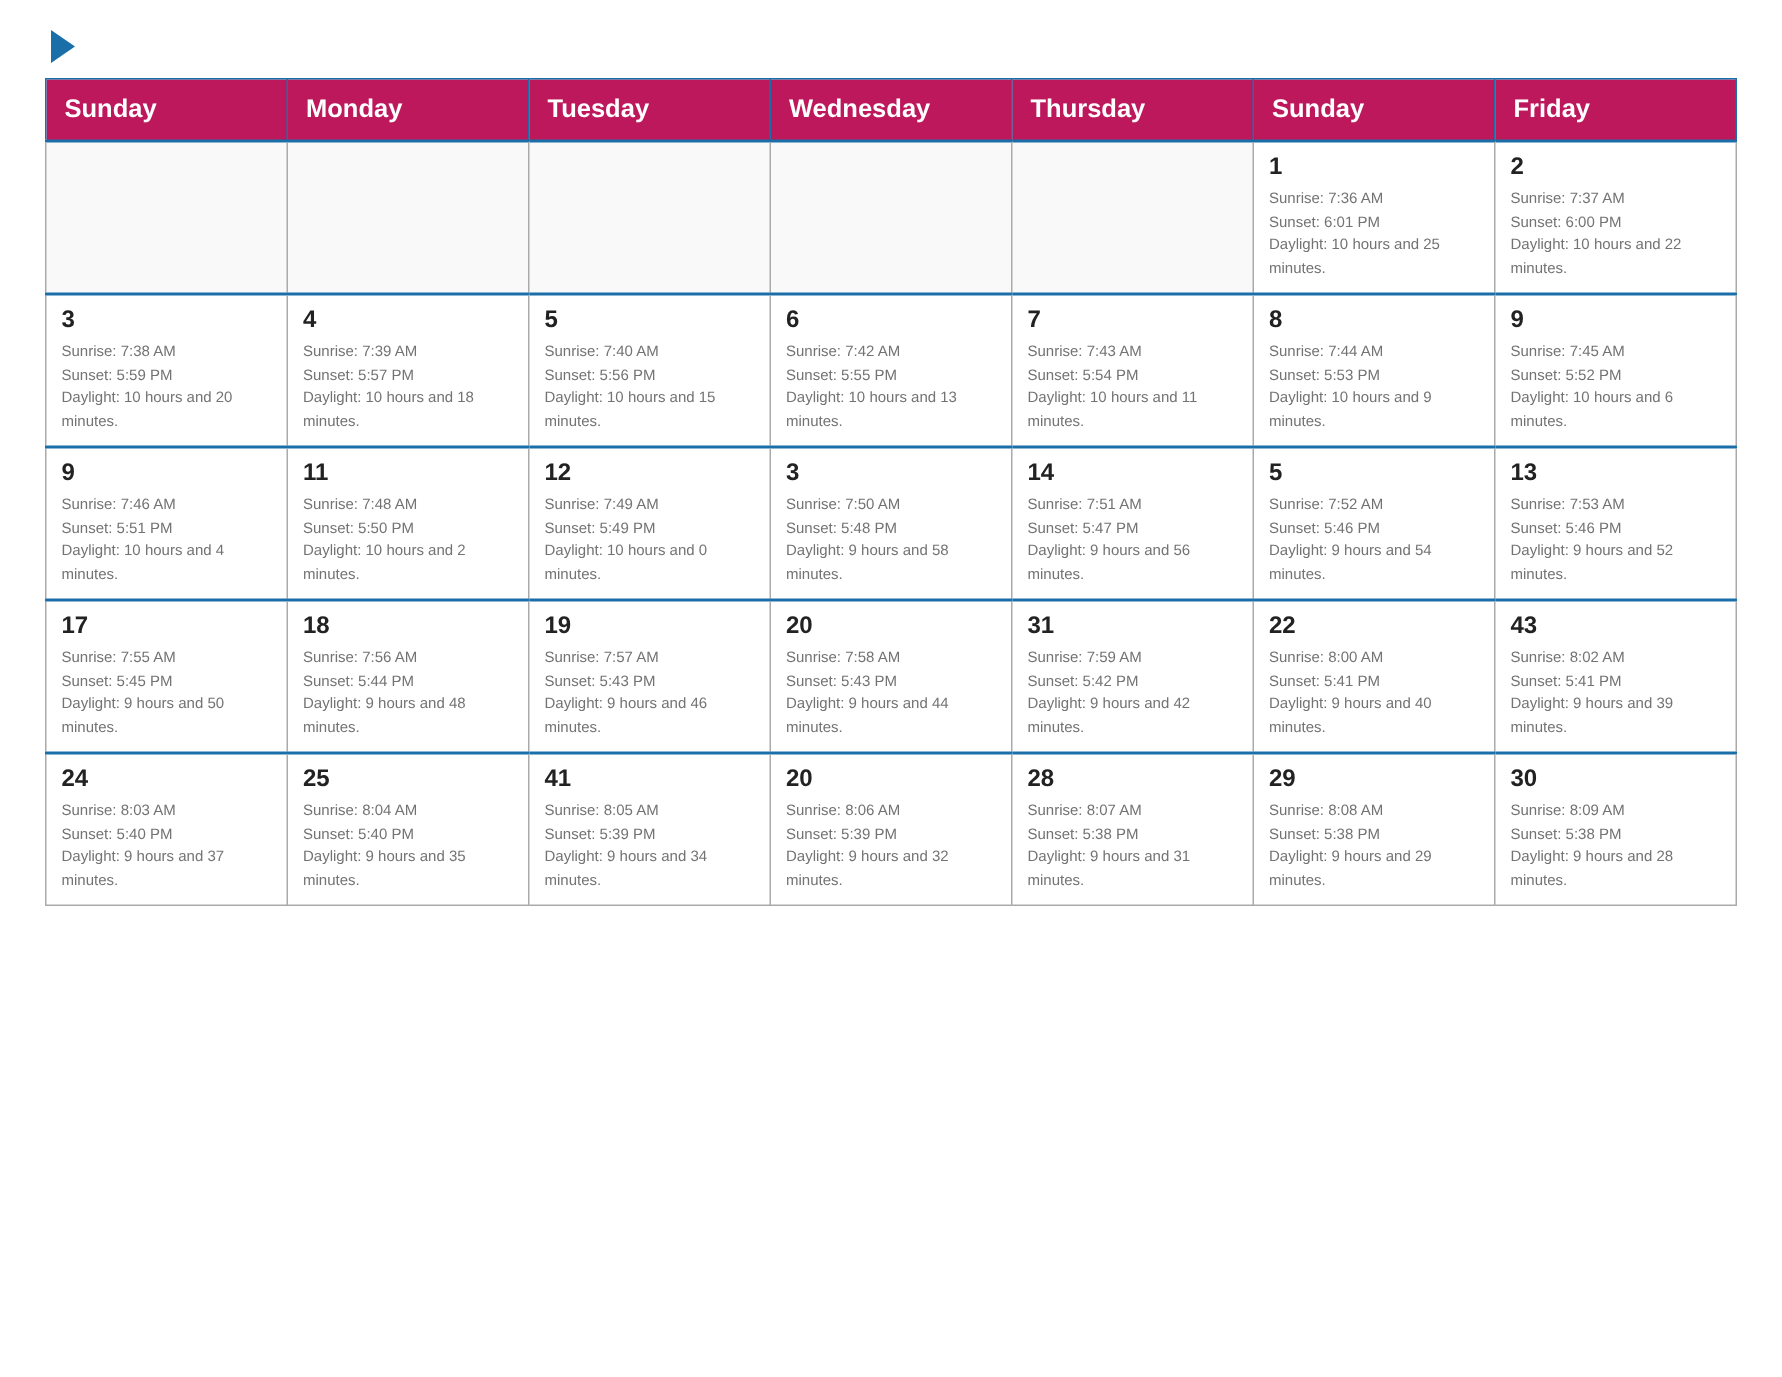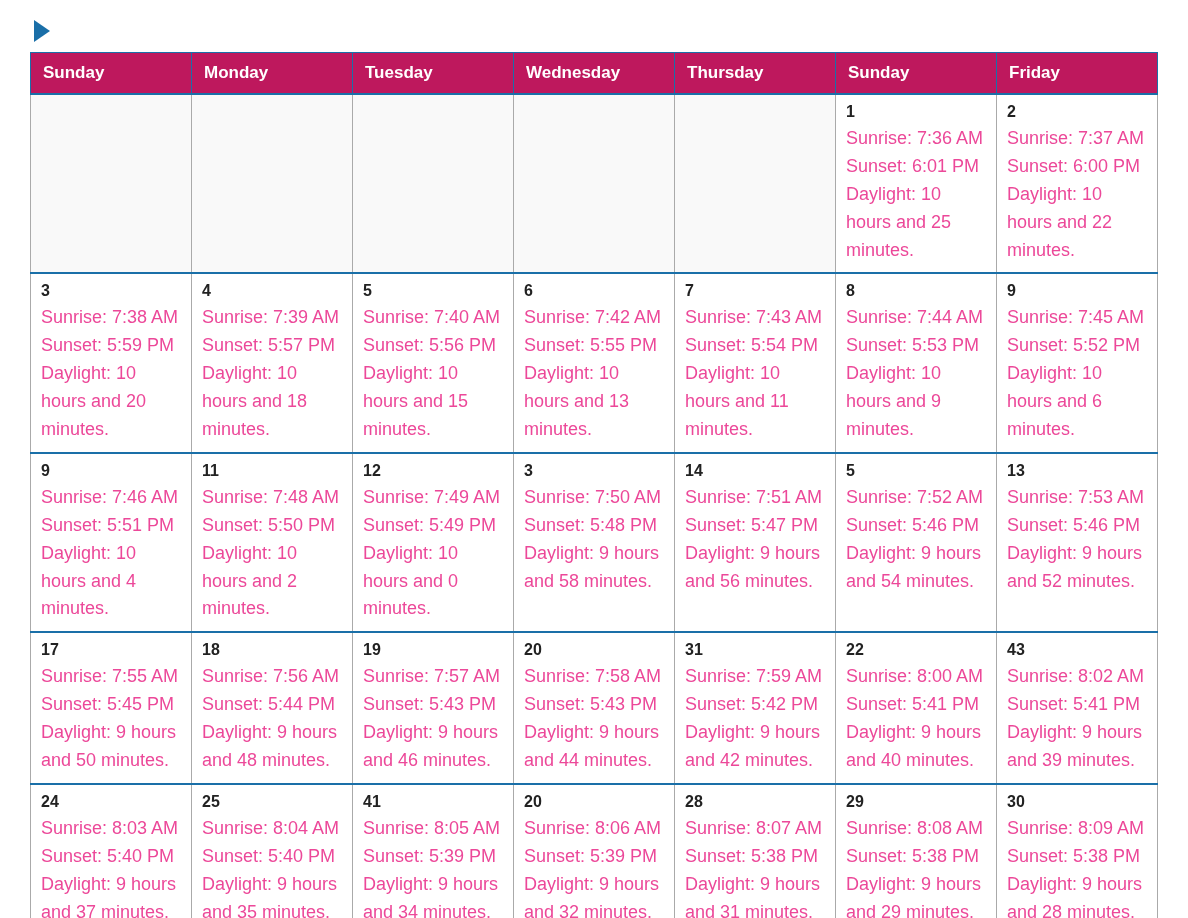--- a/index.html
+++ b/index.html
@@ -55,22 +55,22 @@
     .calendar td.empty {
       background: #f9f9f9;
     }
     .day-number {
       font-size: 16px;
       font-weight: bold;
       color: #222;
       margin-bottom: 4px;
     }
     .sun-info {
-      font-size: 18px;
-      color: #ec4899;
+      font-size: 10px;
+      color: #737373;
       line-height: 1.55;
     }
     .calendar tr td {
       border-top: 2px solid #1a6fa8;
     }
     .calendar tbody tr:first-child td {
       border-top: 2px solid #1a6fa8;
     }
     .logo-wrapper {
       display: flex;

